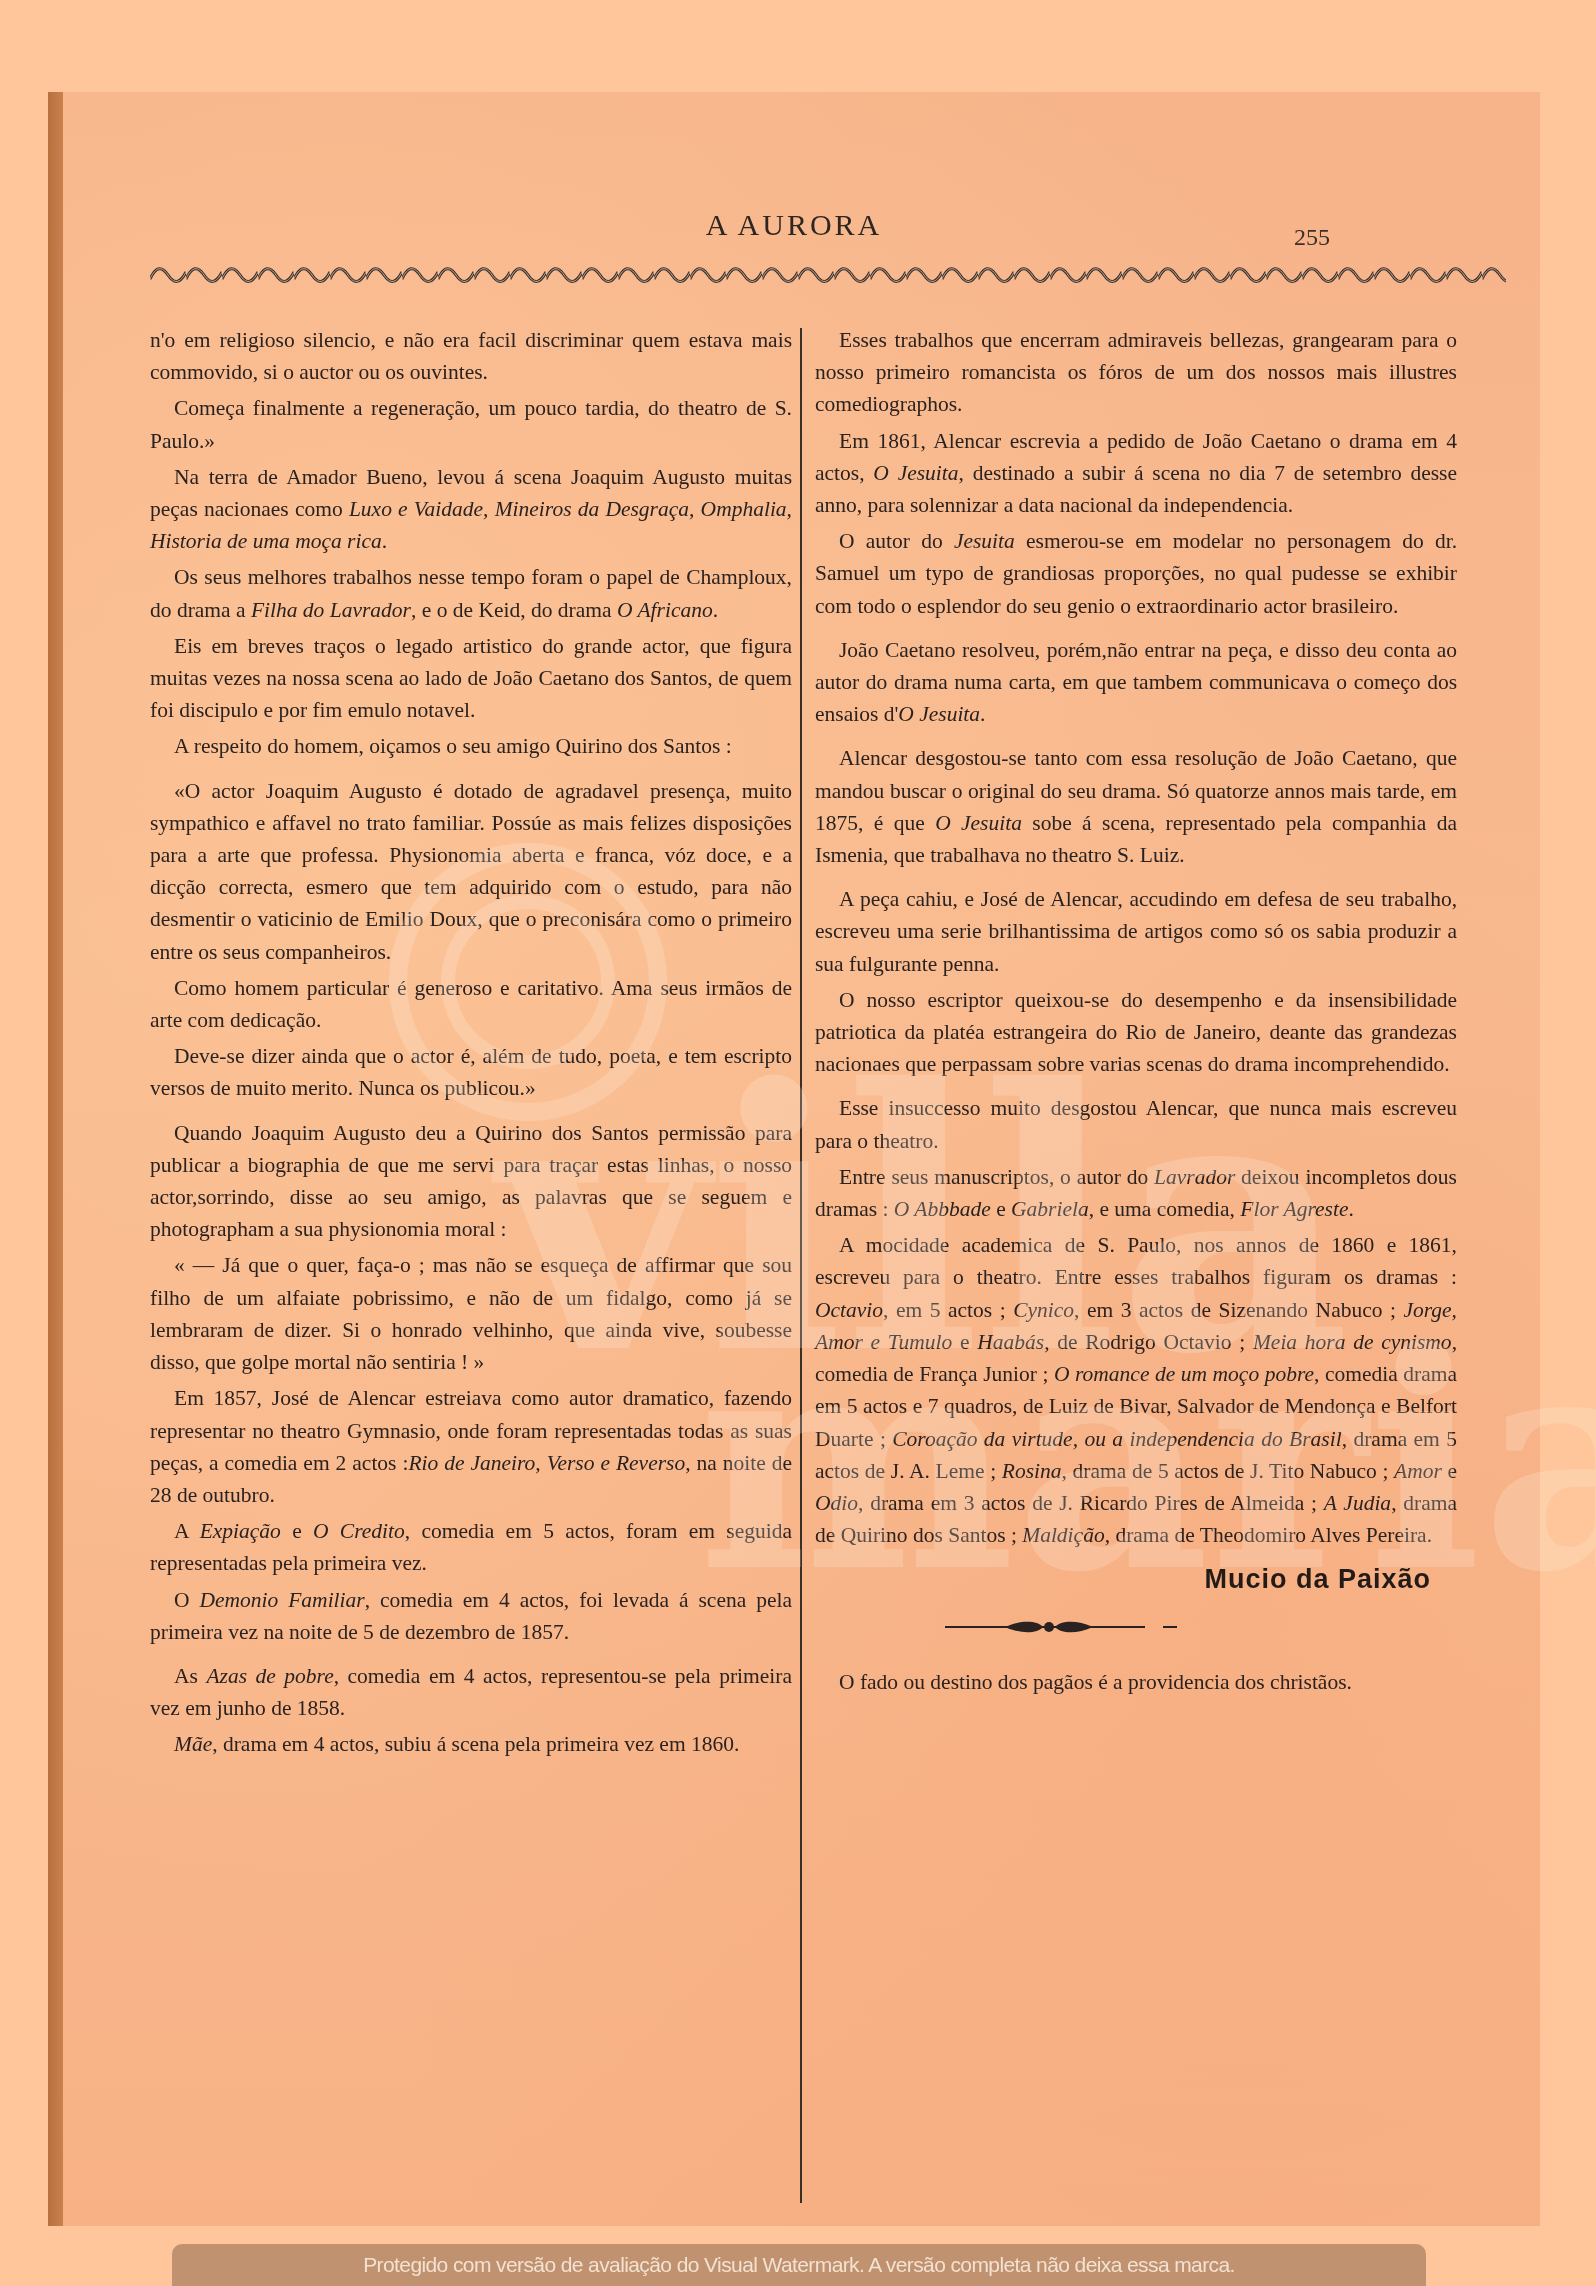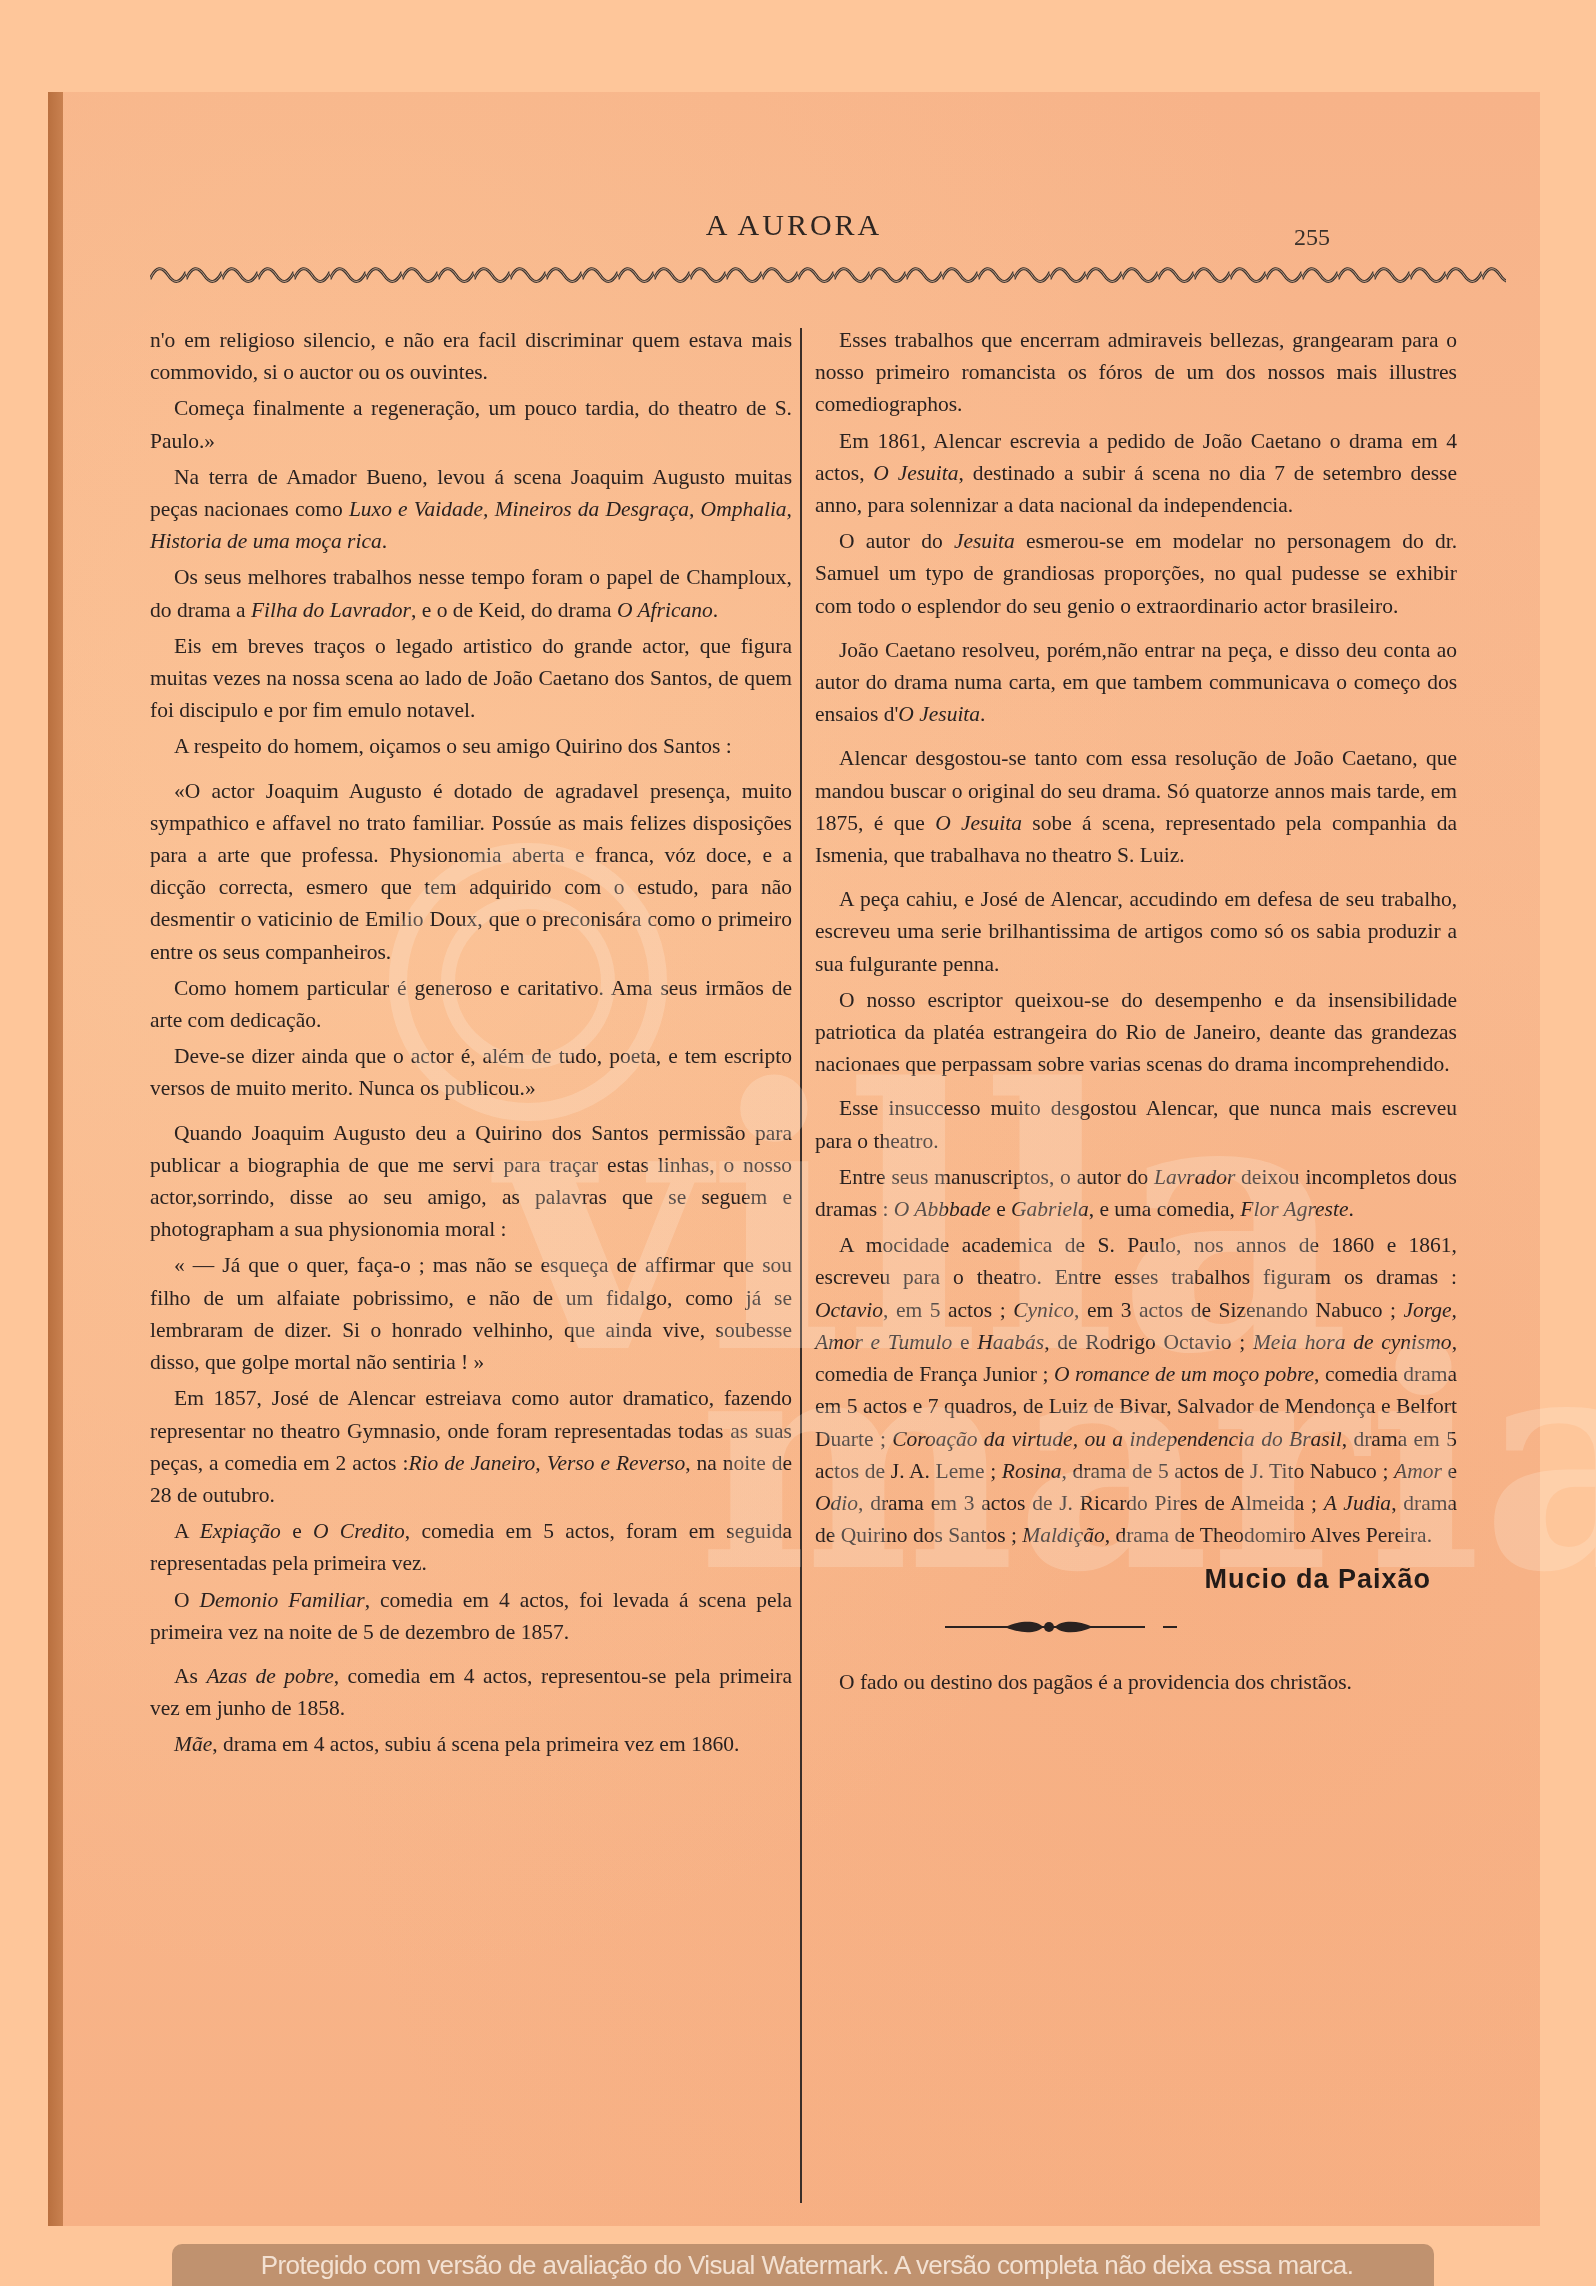--- a/index.html
+++ b/index.html
@@ -56,22 +56,22 @@
     position: absolute; left: 330px; top: 720px; width: 1000px; height: 800px;
     pointer-events: none; opacity: 0.22;
   }
   .wm-text {
     position: absolute; color: #fff3e6; font-family: "DejaVu Serif", serif; font-weight: 700;
   }
   .eval-bar {
     position: absolute; left: 172px; top: 2244px; width: 1254px; height: 42px;
     background: #c0926f; border-radius: 10px 10px 0 0;
     color: #f3e1d2; font-family: "Liberation Sans", "DejaVu Sans", sans-serif;
-    font-size: 26px; line-height: 42px; text-align: center; letter-spacing: -0.6px;
-    white-space: nowrap; overflow: hidden; padding-left: 8px;
+    font-size: 21px; line-height: 42px; text-align: center; letter-spacing: -0.6px;
+    white-space: nowrap; overflow: hidden;
   }
 </style>
 </head>
 <body>
 
 <div class="page">
   <div class="page-spine"></div>
 
   <div class="header-title">A AURORA</div>
   <div class="page-number">255</div>

